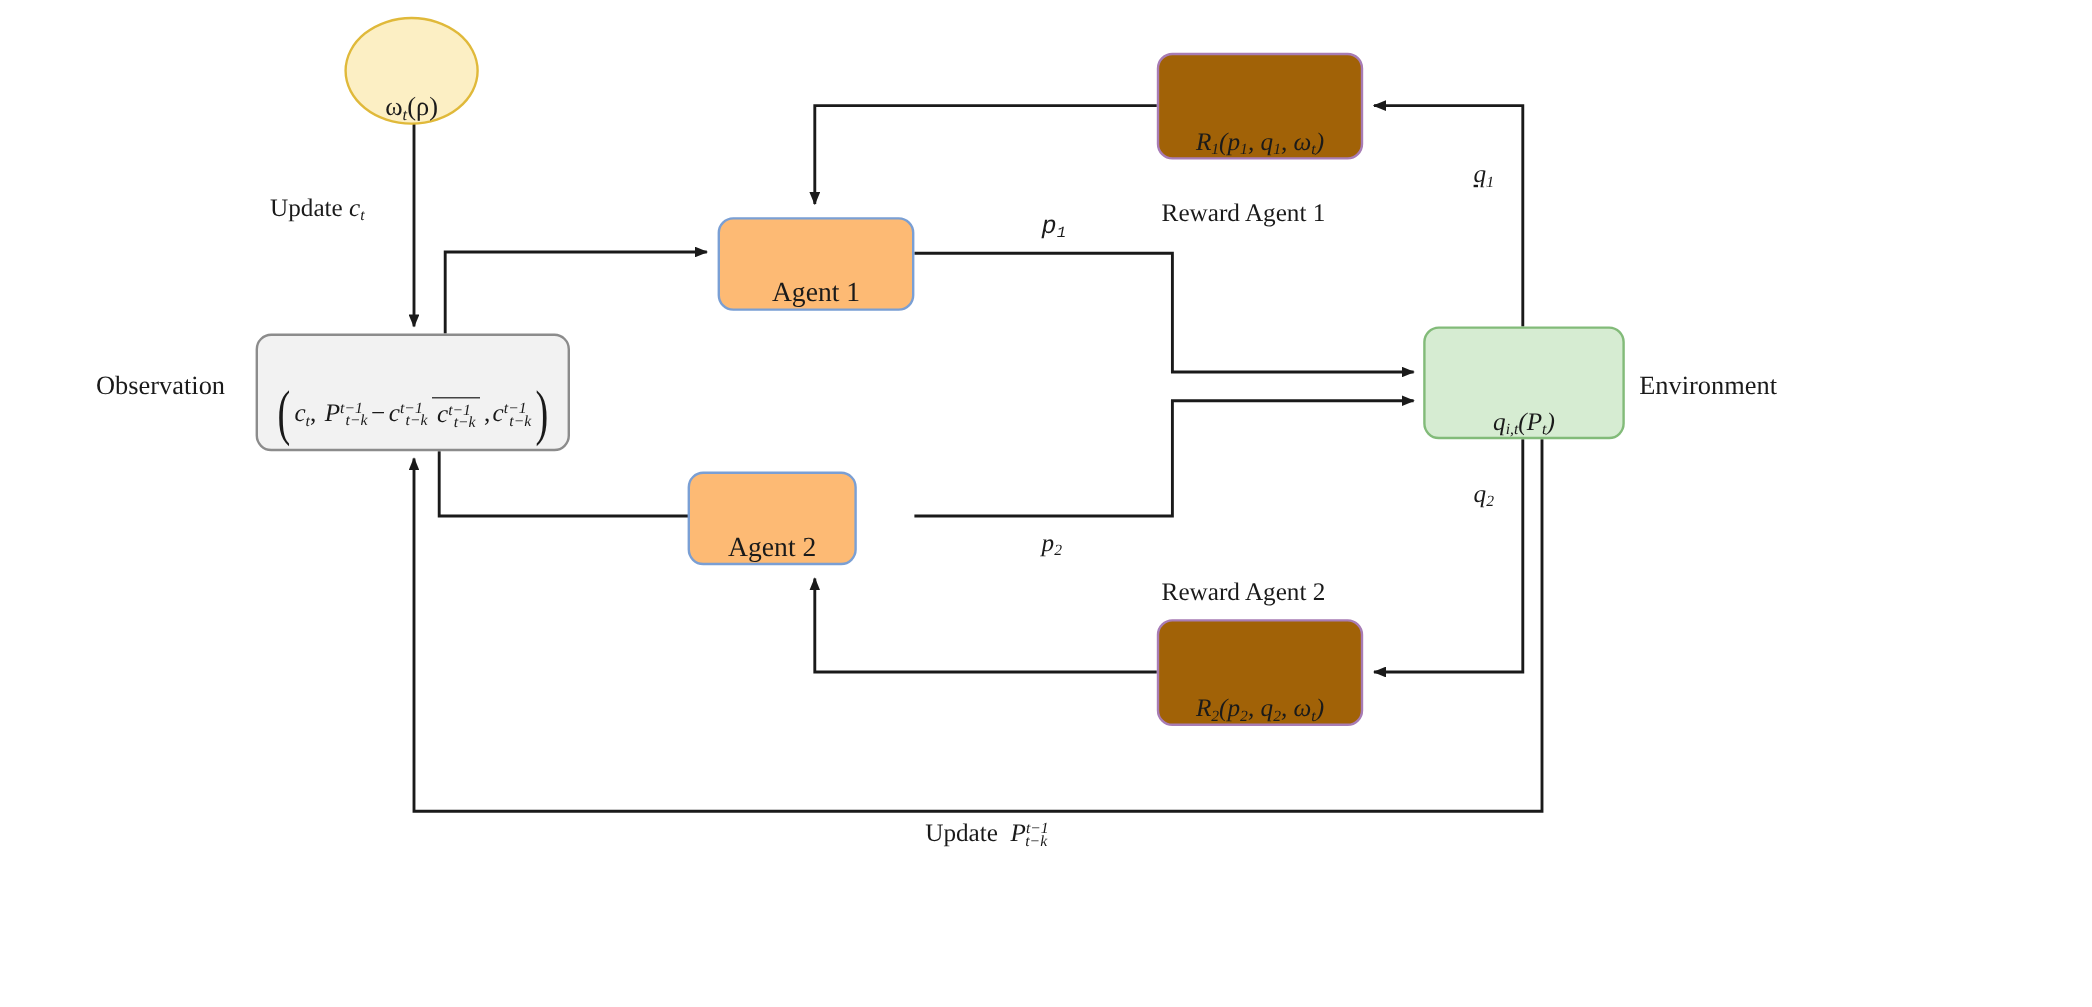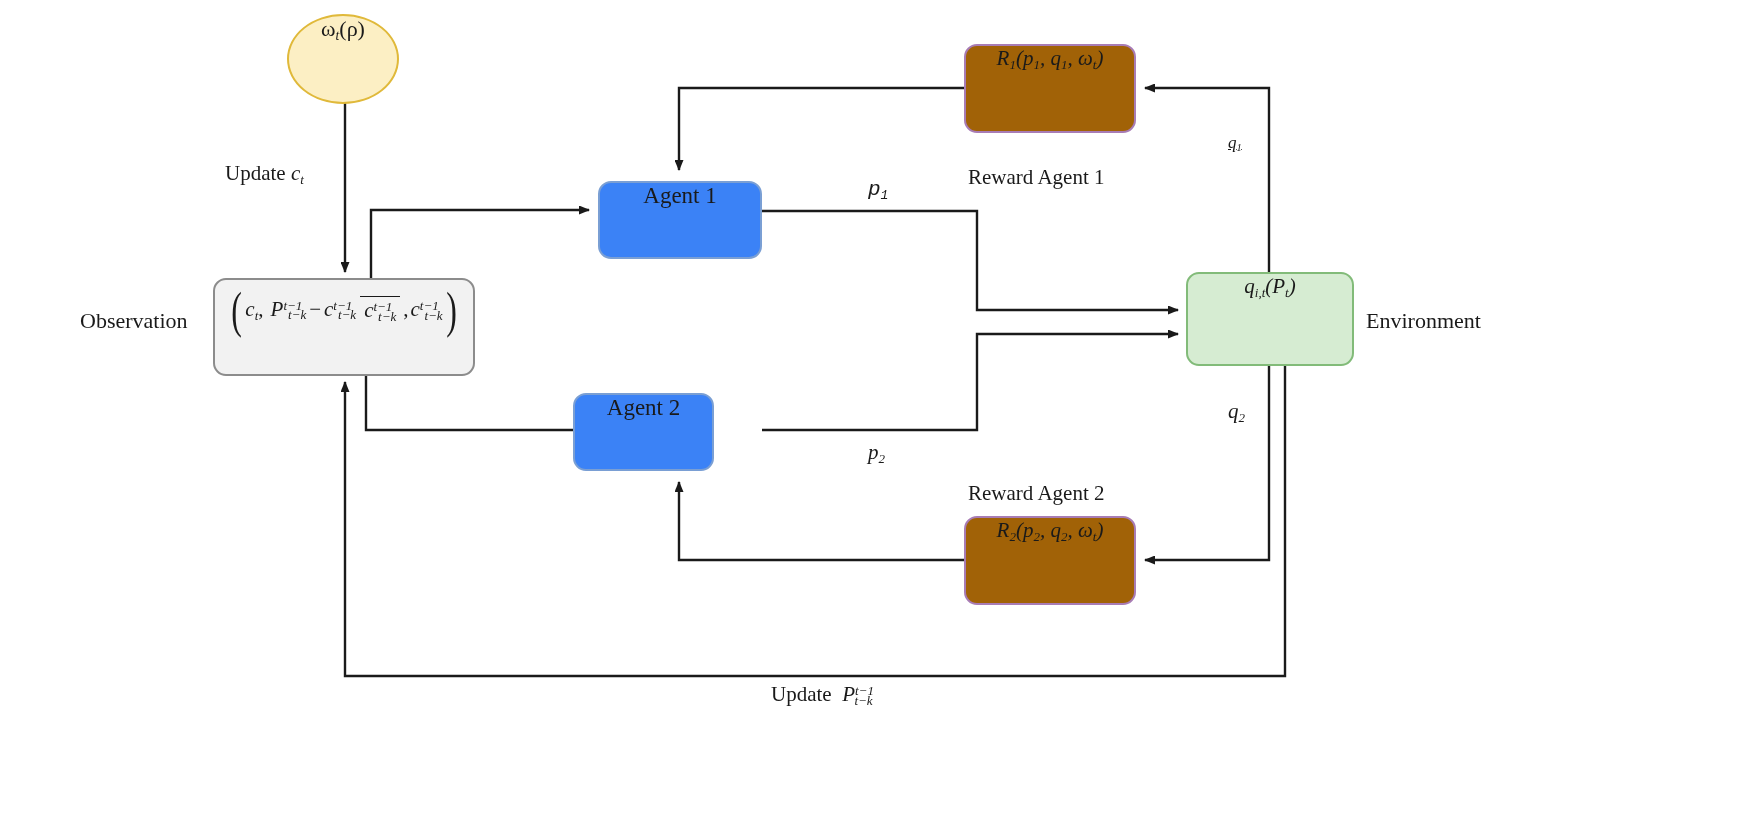--- a/index.html
+++ b/index.html
@@ -1,23 +1,23 @@
 <!DOCTYPE html>
 <html><head>
 <meta charset="utf-8">
 <style>
   html,body{margin:0;padding:0;background:#ffffff;}
   body{width:1743px;height:839px;font-family:"Liberation Serif",serif;color:#1a1a1a;}
   #stage{position:relative;width:1743px;height:839px;overflow:hidden;background:#fff;}
   svg#wires{position:absolute;left:0;top:0;width:1743px;height:839px;}
 
-  .node{position:absolute;box-sizing:border-box;display:flex;align-items:flex-start;justify-content:center;text-align:center;}
+  .node{position:absolute;box-sizing:border-box;display:flex;align-items:flex-end;justify-content:center;text-align:center;}
 
   .rbox{border-radius:13px;border:2px solid #888;}
-  .n-agent{background:#3b82f6;border-color:#7a9fd4;}
+  .n-agent{background:#fdba74;border-color:#7a9fd4;}
   .n-reward{background:#a16207;border-color:#a87cb5;}
   .n-env{background:#d6ecd2;border-color:#82bb79;}
   .n-obs{background:#f2f2f2;border-color:#8c8c8c;}
   .n-omega{background:#fcefc4;border:2px solid #e0b93a;border-radius:50%;}
 
   .lbl{position:absolute;white-space:nowrap;color:#1a1a1a;}
 
   
   .m{font-family:"Liberation Serif",serif;font-style:italic;}
   .mu{font-style:normal;}
@@ -120,21 +120,21 @@
   </div>
 
   <div class="lbl m" style="left:868px;top:178px;font-size:21px;font-family:Liberation Mono, monospace;">
     <span>p</span><sub>1</sub>
   </div>
 
   <div class="lbl m" style="left:868px;top:440px;font-size:21px;">
     <span>p</span><sub>2</sub>
   </div>
 
-  <div class="lbl m" style="left:1228px;top:133px;font-size:17px;text-decoration:underline;">
+  <div class="lbl m" style="left:1228px;top:133px;font-size:21px;text-decoration:underline;">
     <span>q</span><sub>1</sub>
   </div>
 
   <div class="lbl m" style="left:1228px;top:399px;font-size:21px;">
     <span>q</span><sub>2</sub>
   </div>
 
   <div class="lbl" style="left:771px;top:682px;font-size:21px;">
     <span>Update </span>&nbsp;<span class="m">P</span><sup class="m">t−1</sup><sub class="m" style="margin-left:-1.5em;">t−k</sub>
   </div>

